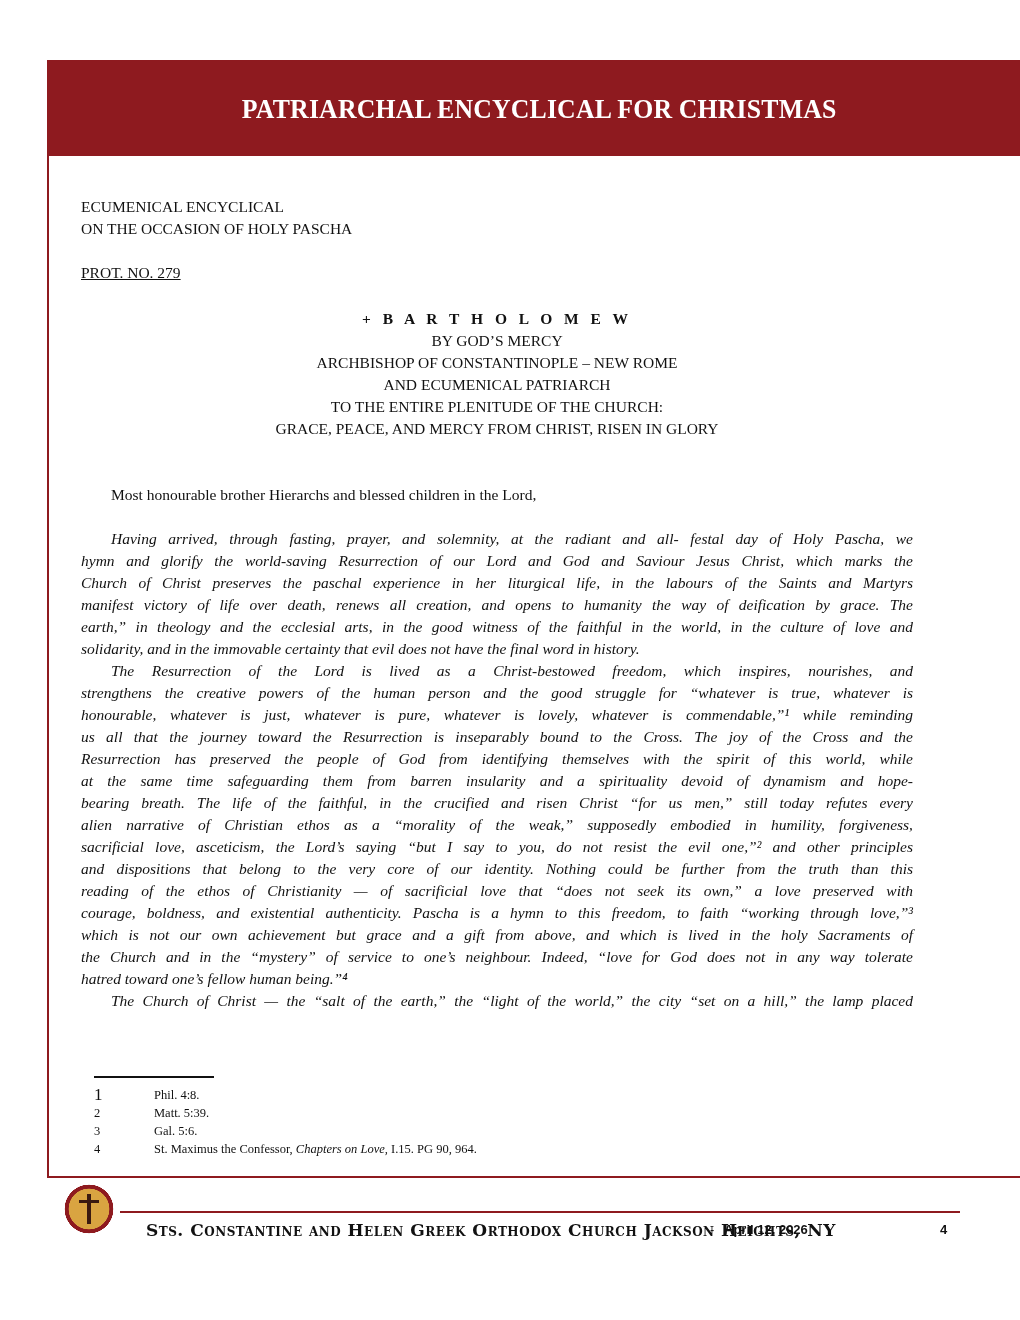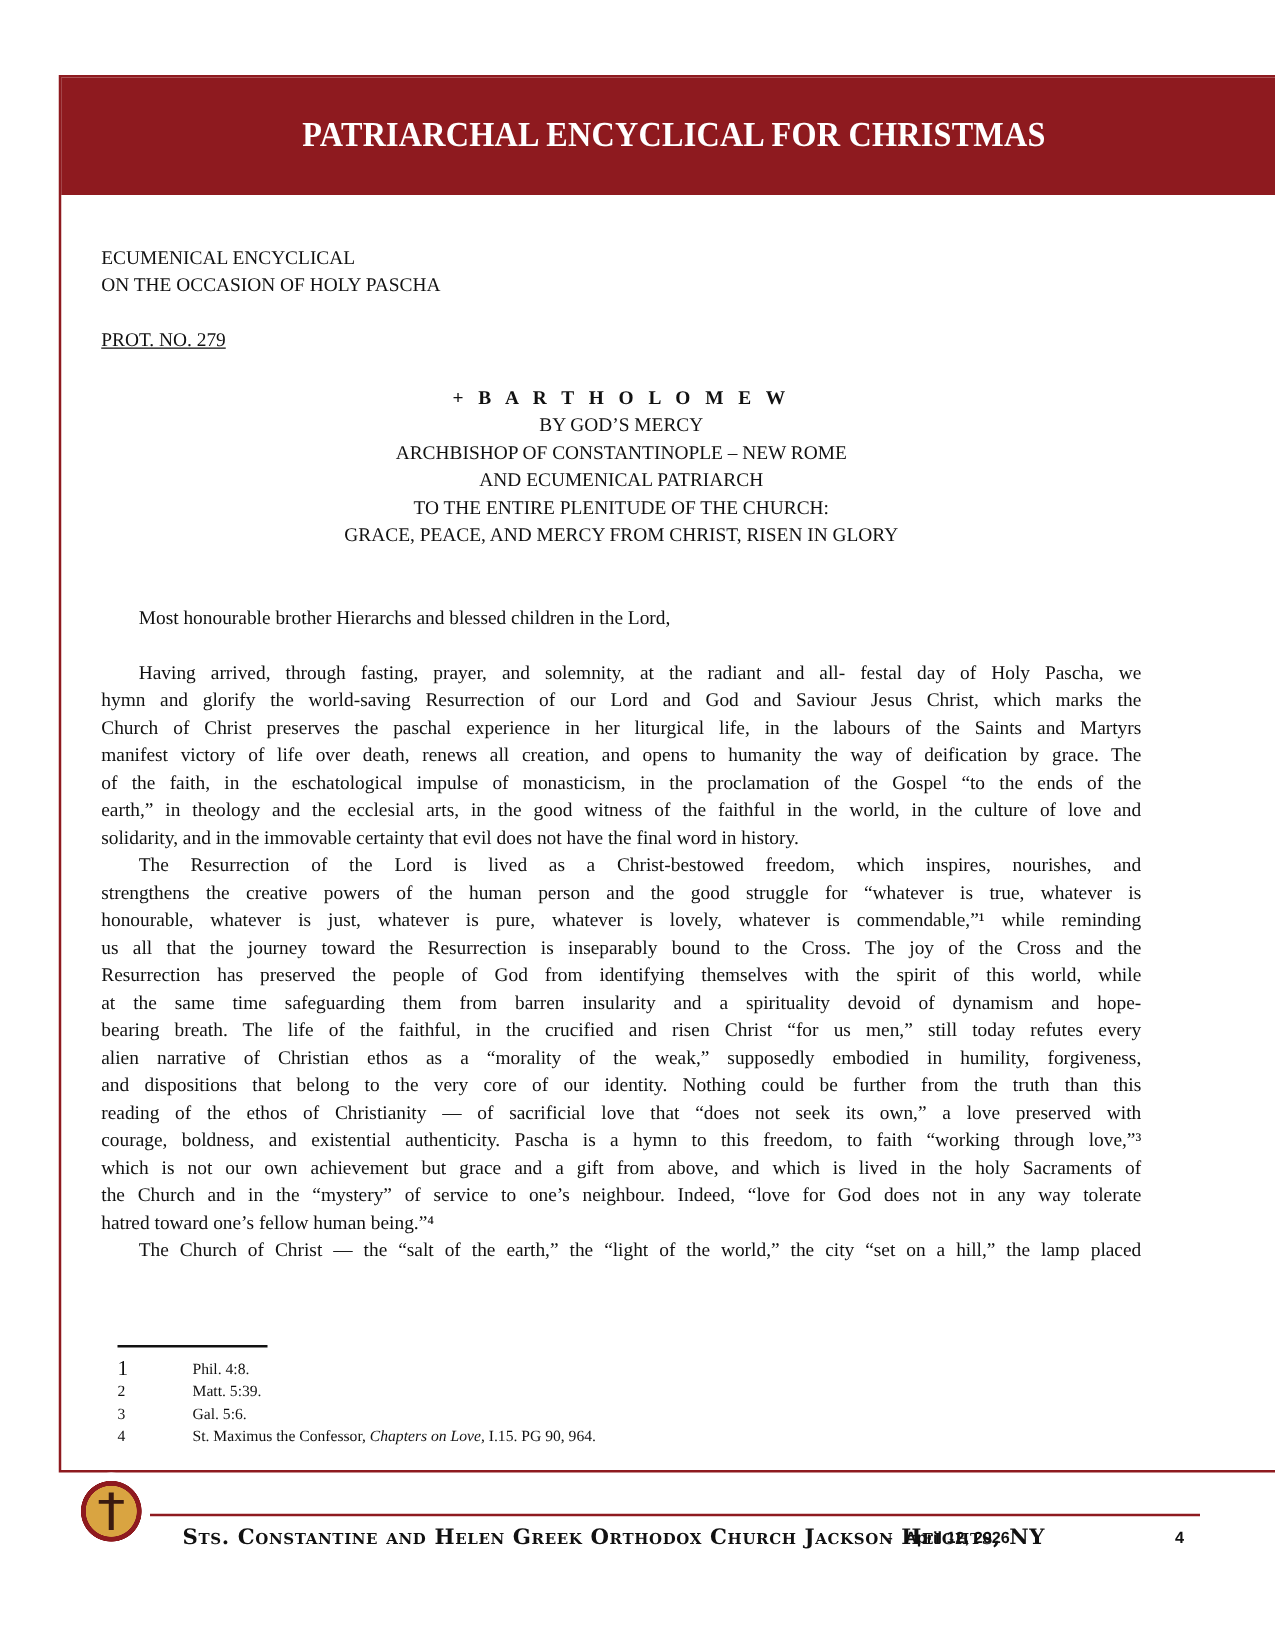--- a/index.html
+++ b/index.html
@@ -14,21 +14,21 @@
                   transform: scaleX(0.92); white-space: nowrap; }
 
   .content { position: absolute; left: 32px; top: 134px; width: 832px; font-size: 15.5px; line-height: 22px; }
   .head-lines div { white-space: nowrap; }
   .prot { margin-top: 22px; text-decoration: underline; }
   .salutation-block { margin-top: 24px; text-align: center; }
   .salutation-block div { white-space: nowrap; }
   .bartholomew { font-weight: bold; letter-spacing: 4px; }
 
   .greeting { margin-top: 44px; text-indent: 30px; }
-  .paras { margin-top: 22px; }
+  .paras { margin-top: 22px; font-style: italic; }
   .para { text-indent: 30px; text-align: justify; margin: 0; }
   .para .ln { display: block; text-align: justify; text-align-last: justify; white-space: nowrap; }
 
   .fn-rule { position: absolute; left: 94px; top: 1076px; width: 120px; height: 2px; background: #111; }
   .footnotes { position: absolute; left: 94px; top: 1086px; font-size: 12.5px; line-height: 18px; }
   .fn { display: flex; }
   .fn-num { width: 60px; }
   .fn-num.big { font-size: 17px; }
   .fn-text em { font-style: italic; }
 
@@ -68,33 +68,33 @@
     </div>
 
     <div class="greeting">Most honourable brother Hierarchs and blessed children in the Lord,</div>
 
     <div class="paras">
       <div class="para" id="p1">
           <span class="ln" style="text-indent: 30px;">Having arrived, through fasting, prayer, and solemnity, at the radiant and all- festal day of Holy Pascha, we</span>
           <span class="ln" style="text-indent: 0px;">hymn and glorify the world-saving Resurrection of our Lord and God and Saviour Jesus Christ, which marks the</span>
           <span class="ln" style="text-indent: 0px;">Church of Christ preserves the paschal experience in her liturgical life, in the labours of the Saints and Martyrs</span>
           <span class="ln" style="text-indent: 0px;">manifest victory of life over death, renews all creation, and opens to humanity the way of deification by grace. The</span>
-          <span class="ln" style="text-indent: 0px;">of the faith, in the eschatological impulse of monasticism, in the proclamation of the Gospel “to the ends of the</span>
           <span class="ln" style="text-indent: 0px;">earth,” in theology and the ecclesial arts, in the good witness of the faithful in the world, in the culture of love and</span>
           <span class="ln" style="text-indent: 0px; text-align-last: left;">solidarity, and in the immovable certainty that evil does not have the final word in history.</span>
         </div>
       <div class="para" id="p2">
           <span class="ln" style="text-indent: 30px;">The Resurrection of the Lord is lived as a Christ-bestowed freedom, which inspires, nourishes, and</span>
           <span class="ln" style="text-indent: 0px;">strengthens the creative powers of the human person and the good struggle for “whatever is true, whatever is</span>
           <span class="ln" style="text-indent: 0px;">honourable, whatever is just, whatever is pure, whatever is lovely, whatever is commendable,”¹ while reminding</span>
           <span class="ln" style="text-indent: 0px;">us all that the journey toward the Resurrection is inseparably bound to the Cross. The joy of the Cross and the</span>
           <span class="ln" style="text-indent: 0px;">Resurrection has preserved the people of God from identifying themselves with the spirit of this world, while</span>
           <span class="ln" style="text-indent: 0px;">at the same time safeguarding them from barren insularity and a spirituality devoid of dynamism and hope-</span>
           <span class="ln" style="text-indent: 0px;">bearing breath. The life of the faithful, in the crucified and risen Christ “for us men,” still today refutes every</span>
           <span class="ln" style="text-indent: 0px;">alien narrative of Christian ethos as a “morality of the weak,” supposedly embodied in humility, forgiveness,</span>
+          <span class="ln" style="text-indent: 0px;">sacrificial love, asceticism, the Lord’s saying “but I say to you, do not resist the evil one,”² and other principles</span>
           <span class="ln" style="text-indent: 0px;">and dispositions that belong to the very core of our identity. Nothing could be further from the truth than this</span>
           <span class="ln" style="text-indent: 0px;">reading of the ethos of Christianity — of sacrificial love that “does not seek its own,” a love preserved with</span>
           <span class="ln" style="text-indent: 0px;">courage, boldness, and existential authenticity. Pascha is a hymn to this freedom, to faith “working through love,”³</span>
           <span class="ln" style="text-indent: 0px;">which is not our own achievement but grace and a gift from above, and which is lived in the holy Sacraments of</span>
           <span class="ln" style="text-indent: 0px;">the Church and in the “mystery” of service to one’s neighbour. Indeed, “love for God does not in any way tolerate</span>
           <span class="ln" style="text-indent: 0px; text-align-last: left;">hatred toward one’s fellow human being.”⁴</span>
         </div>
       <div class="para" id="p3">
           <span class="ln" style="text-indent: 30px;">The Church of Christ — the “salt of the earth,” the “light of the world,” the city “set on a hill,” the lamp placed</span>
         </div>

